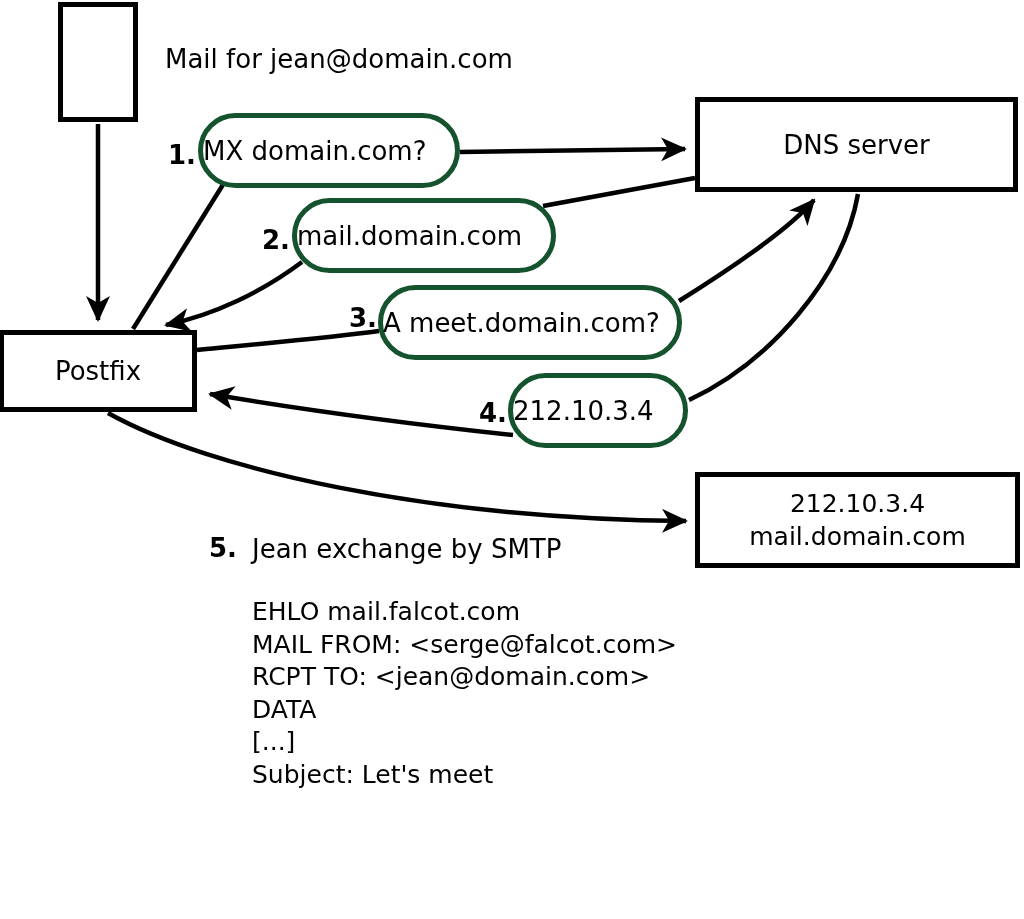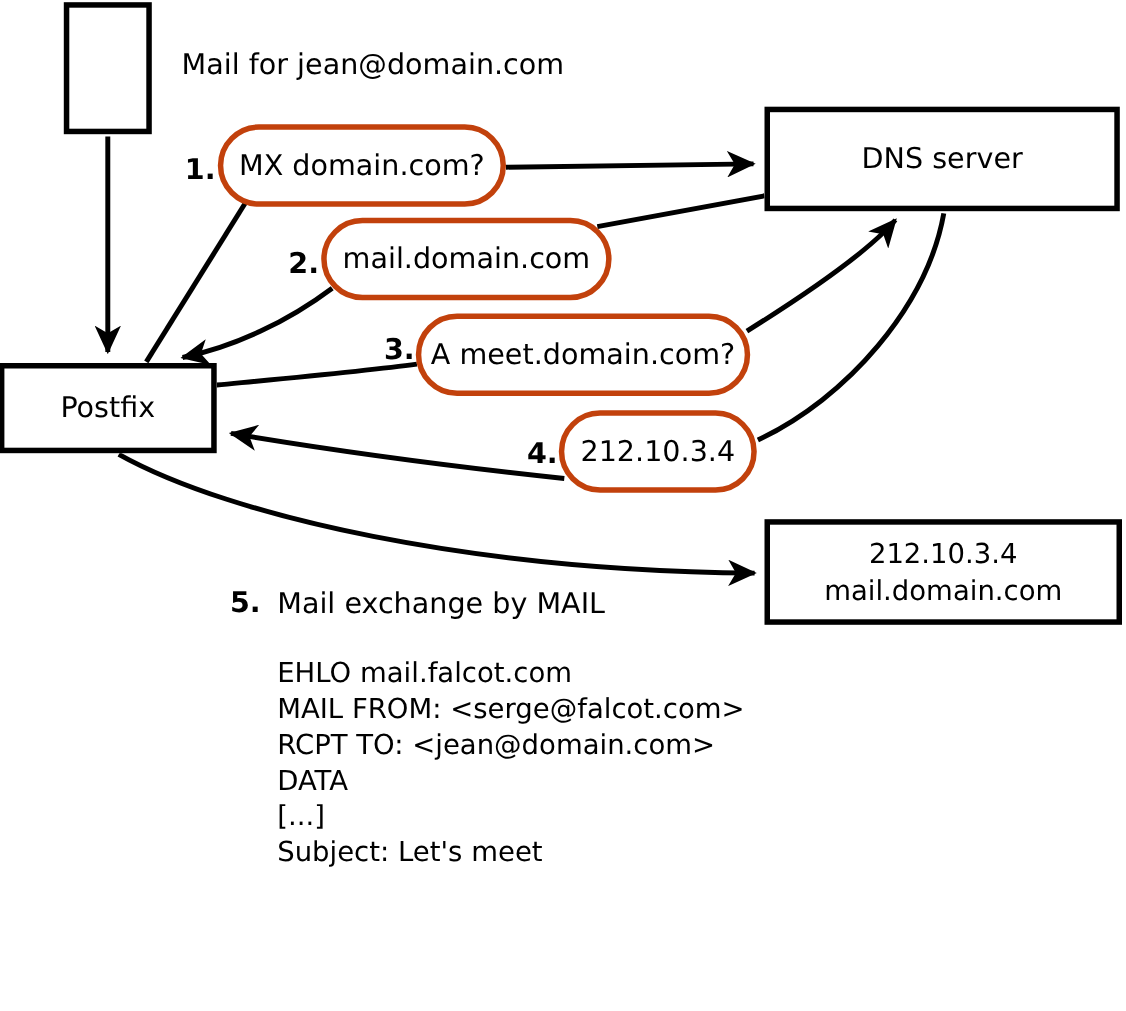--- a/index.html
+++ b/index.html
@@ -30,26 +30,26 @@
     border: 5px solid #000000;
     background: #ffffff;
     display: flex;
     align-items: center;
     justify-content: center;
     text-align: center;
   }
   .pill {
     position: absolute;
     box-sizing: border-box;
-    border: 5px solid #c2410c;
+    border: 5px solid #14532d;
     border-radius: 38px;
     background: #ffffff;
     display: flex;
     align-items: center;
-    justify-content: center;
+    justify-content: flex-start;
     font-size: 26px;
     white-space: nowrap;
   }
   .box-label {
     font-size: 26px;
   }
   .num {
     position: absolute;
     font-size: 26px;
     font-weight: bold;
@@ -150,21 +150,21 @@
   <div class="pill pill-3">
     <span>A meet.domain.com?</span>
   </div>
 
   <div class="num num-4">4.</div>
   <div class="pill pill-4">
     <span>212.10.3.4</span>
   </div>
 
   <div class="num num-5">5.</div>
-  <div class="free-label step5-label">Mail exchange by MAIL</div>
+  <div class="free-label step5-label">Jean exchange by SMTP</div>
 
   <pre class="smtp">EHLO mail.falcot.com
 MAIL FROM: &lt;serge@falcot.com&gt;
 RCPT TO: &lt;jean@domain.com&gt;
 DATA
 [...]
 Subject: Let's meet
 
 Hello Jean,
 [...]

